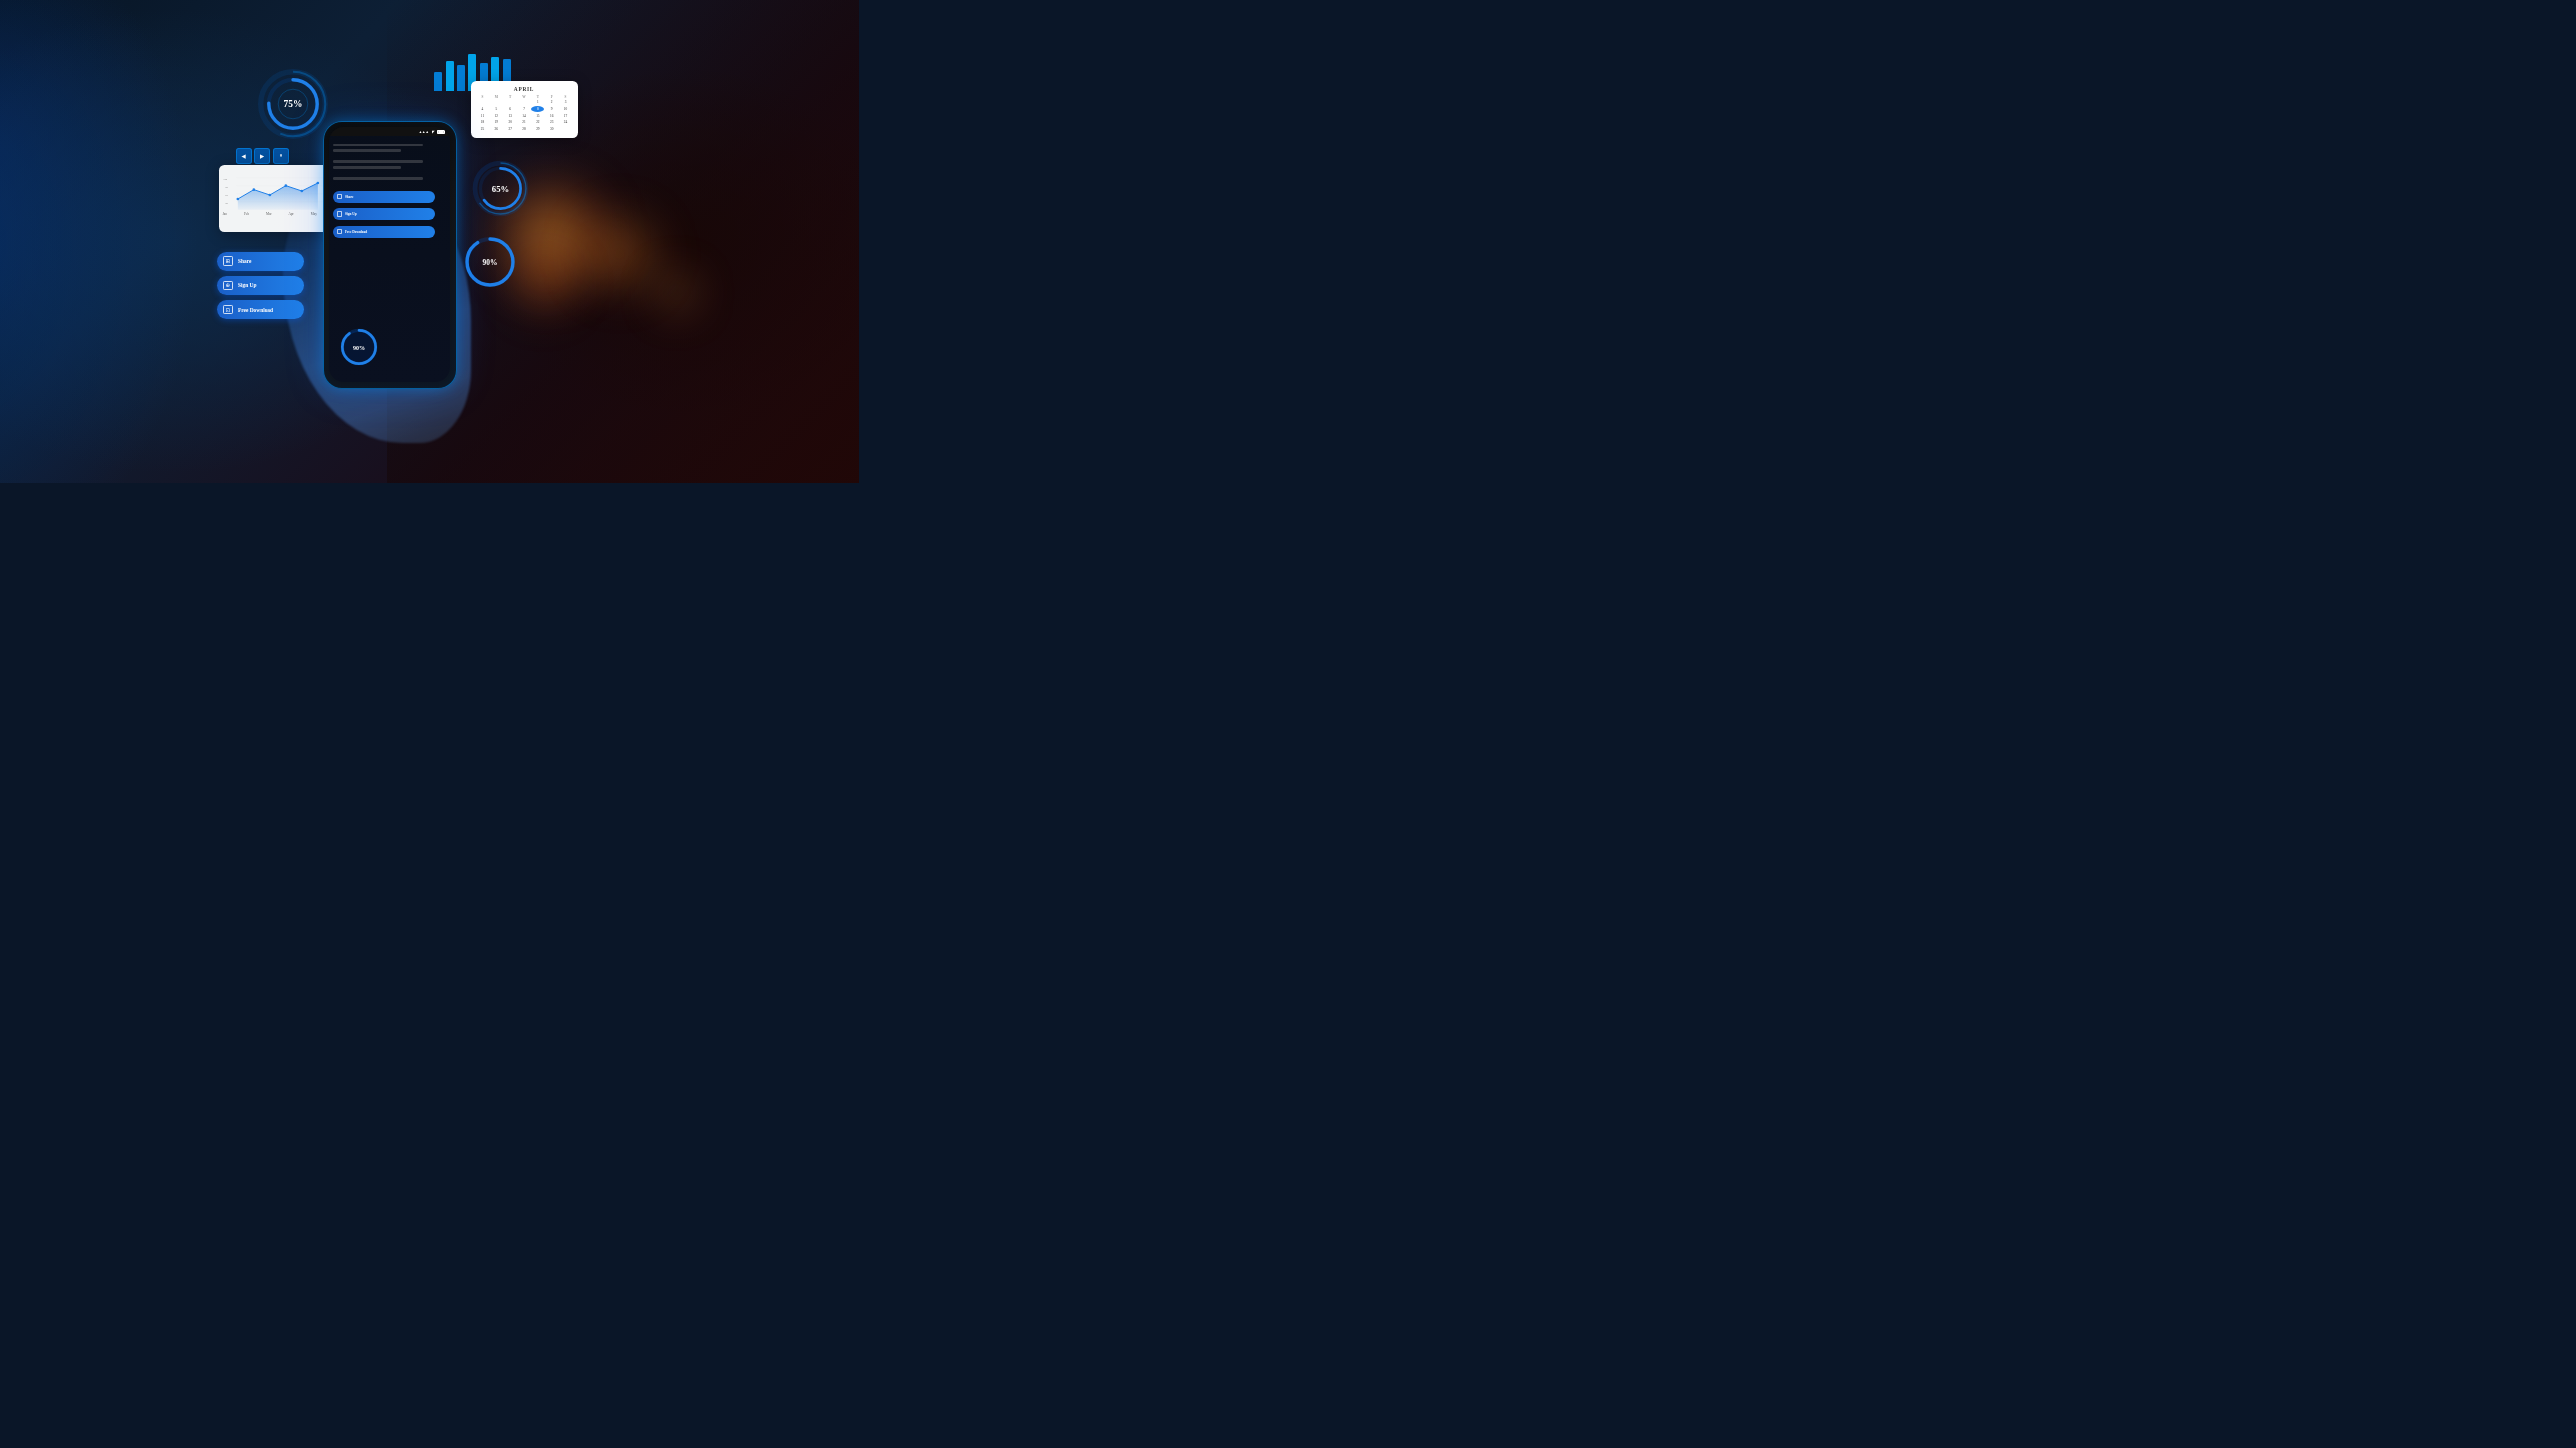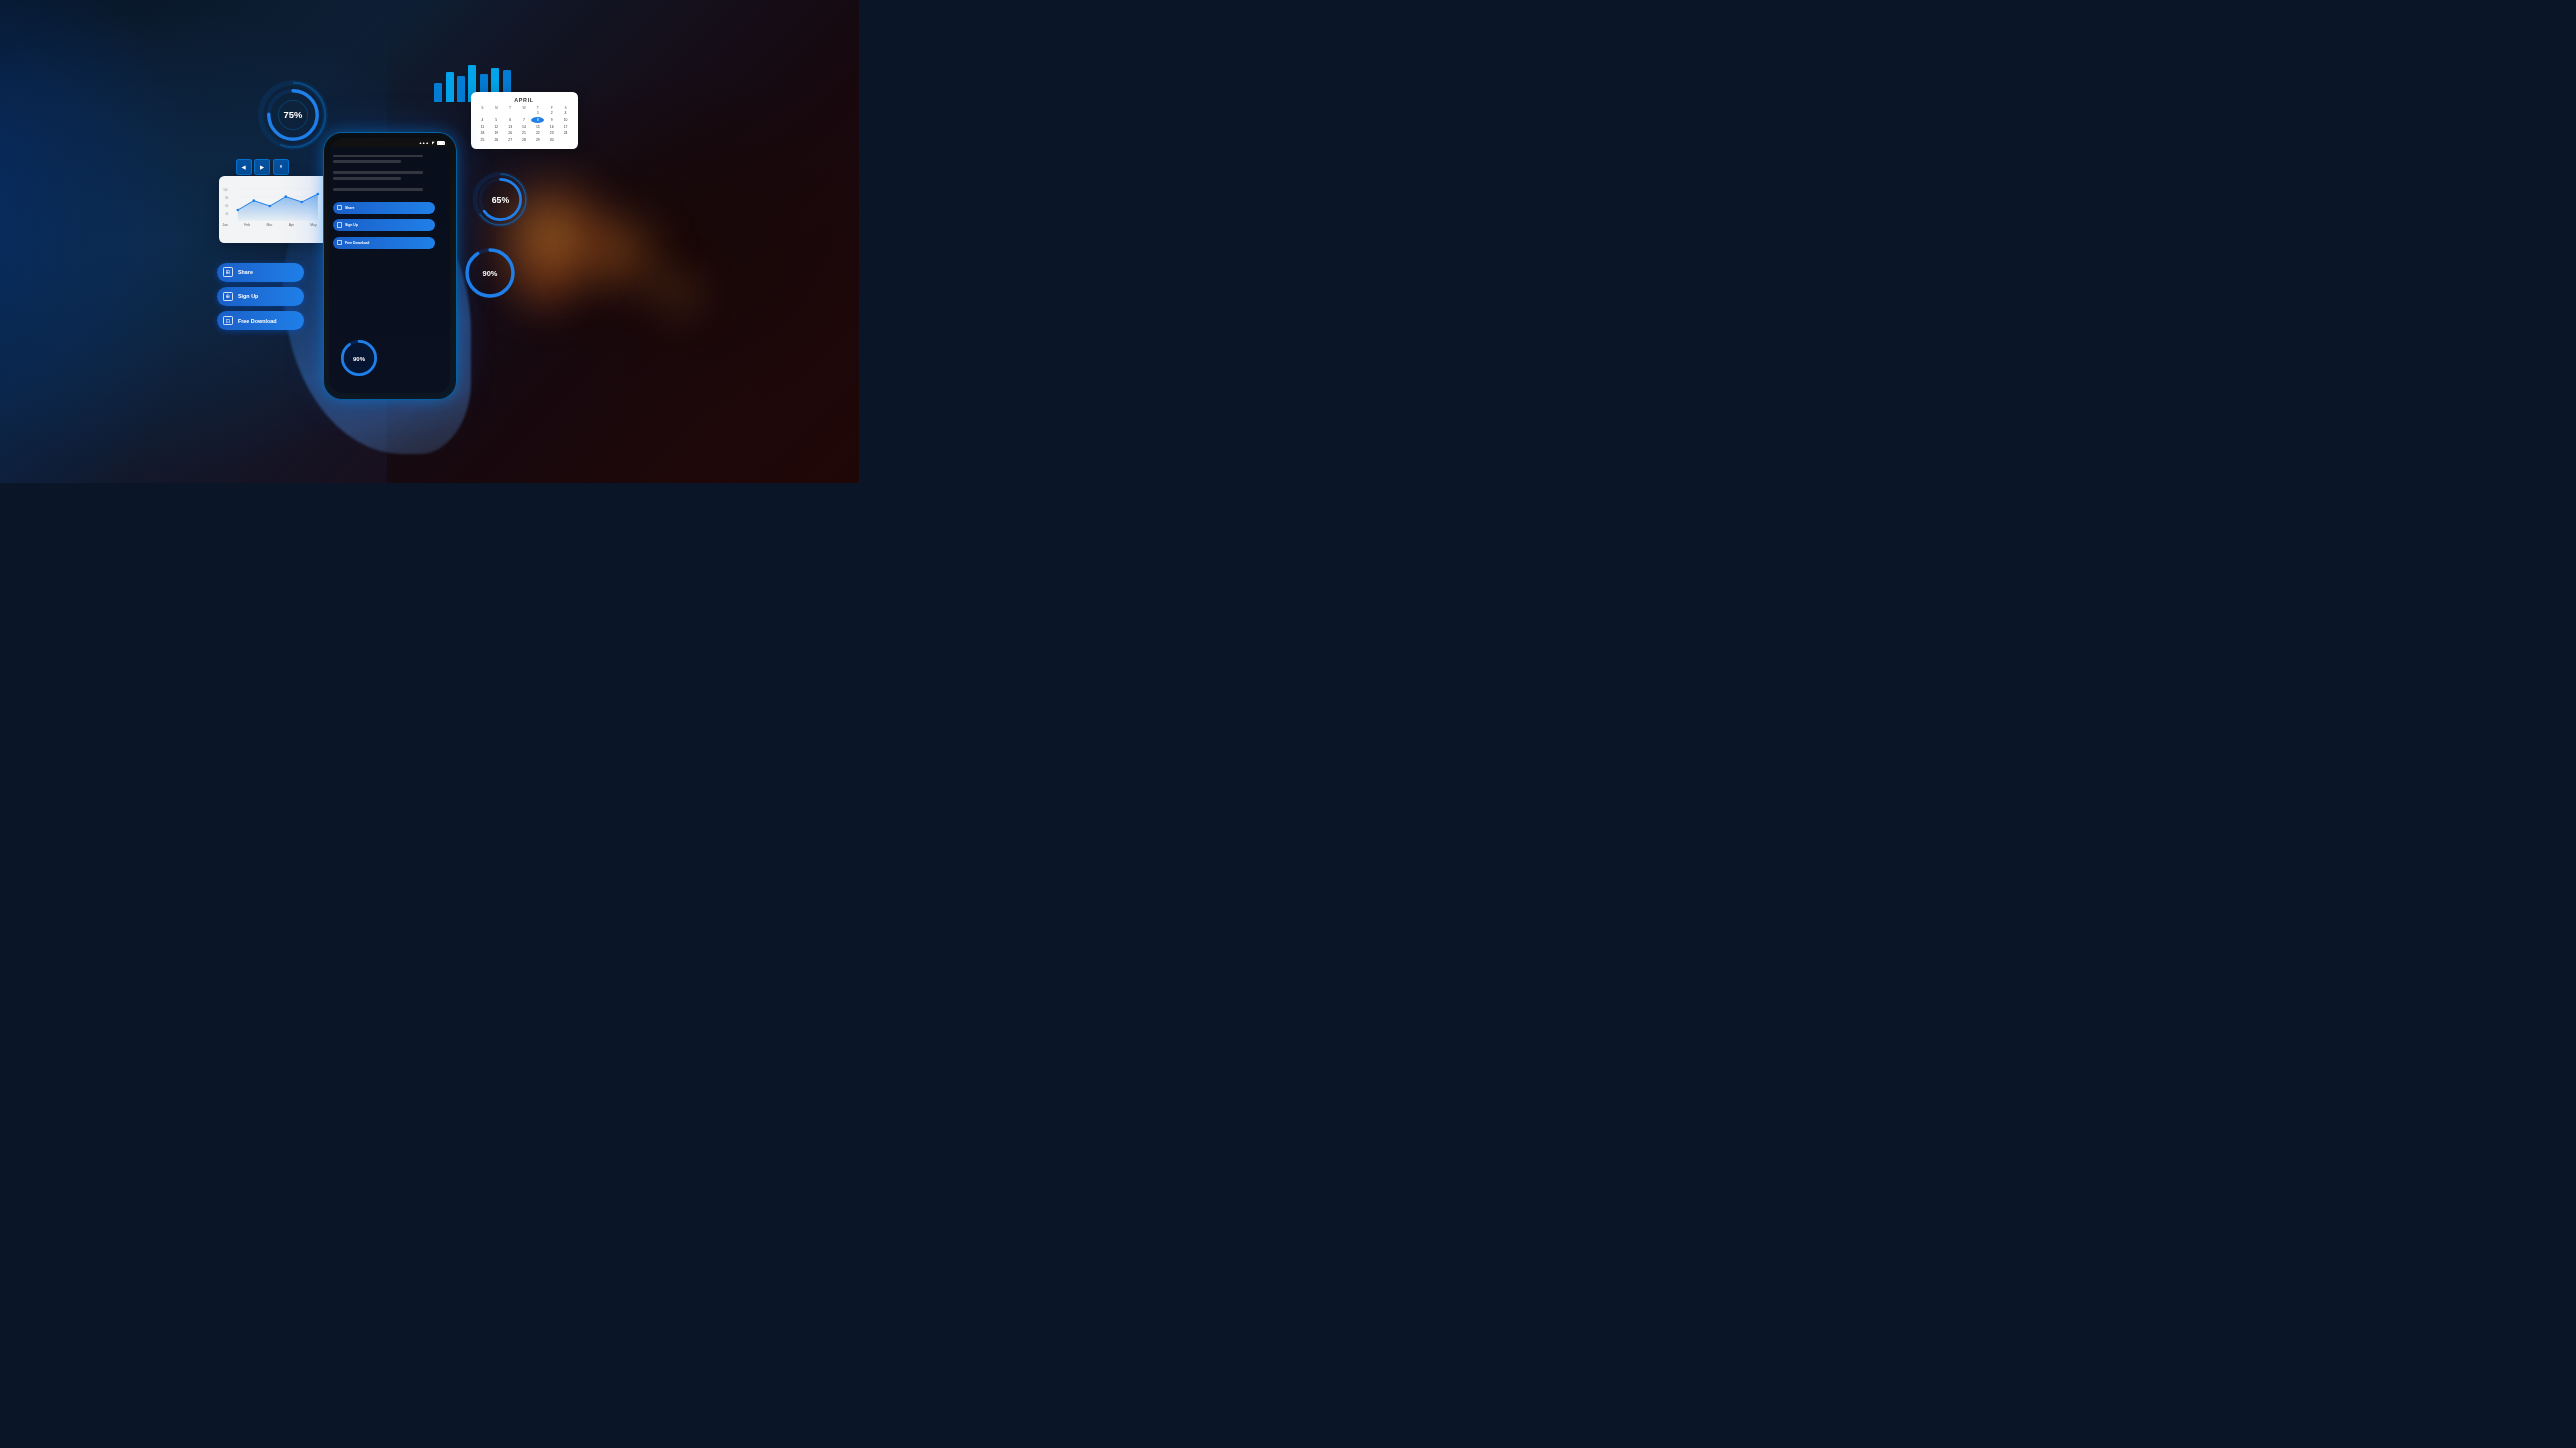--- a/index.html
+++ b/index.html
@@ -57,21 +57,22 @@
       left: 0; top: 0; right: 0; bottom: 0;
       display: flex;
       align-items: center;
       justify-content: center;
     }
 
     
     .phone-wrapper {
       position: relative;
       left: -40px;
-      top: 24px;
+      top: 13px;
+      font-family: Liberation Serif, serif;
     }
 
     
     .phone {
       width: 134px;
       height: 268px;
       background: linear-gradient(160deg, #0a0a0a 0%, #111 40%, #0d1520 100%);
       border-radius: 19px;
       border: 1.3px solid rgba(0, 150, 255, 0.6);
       box-shadow:

